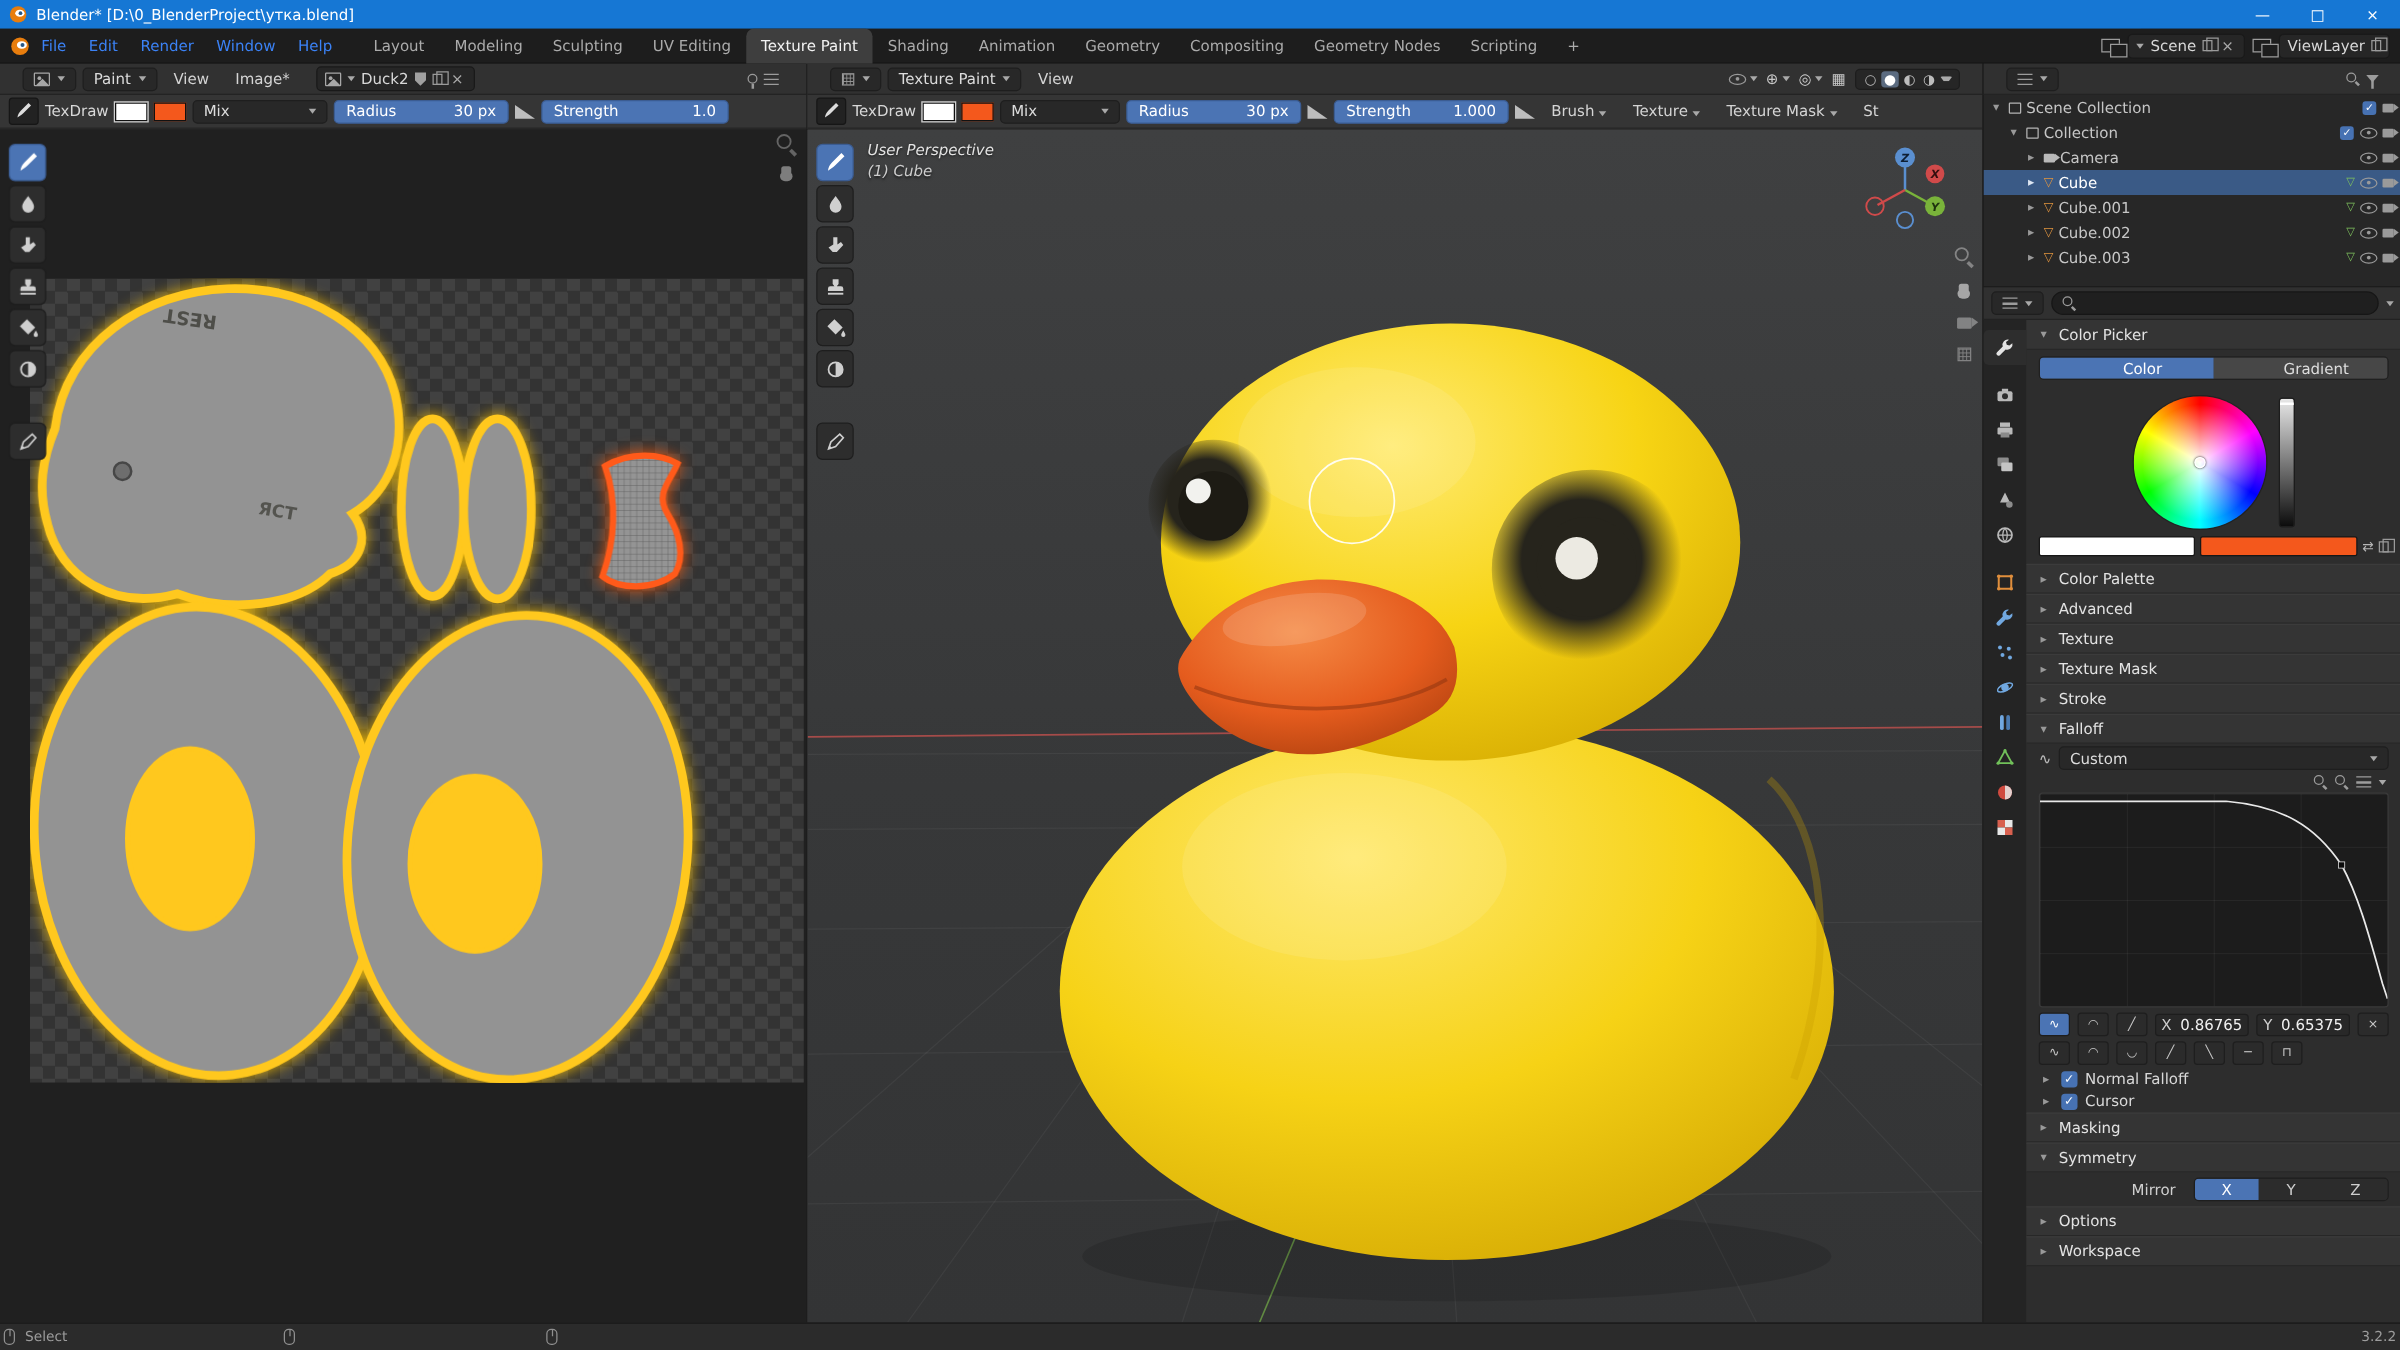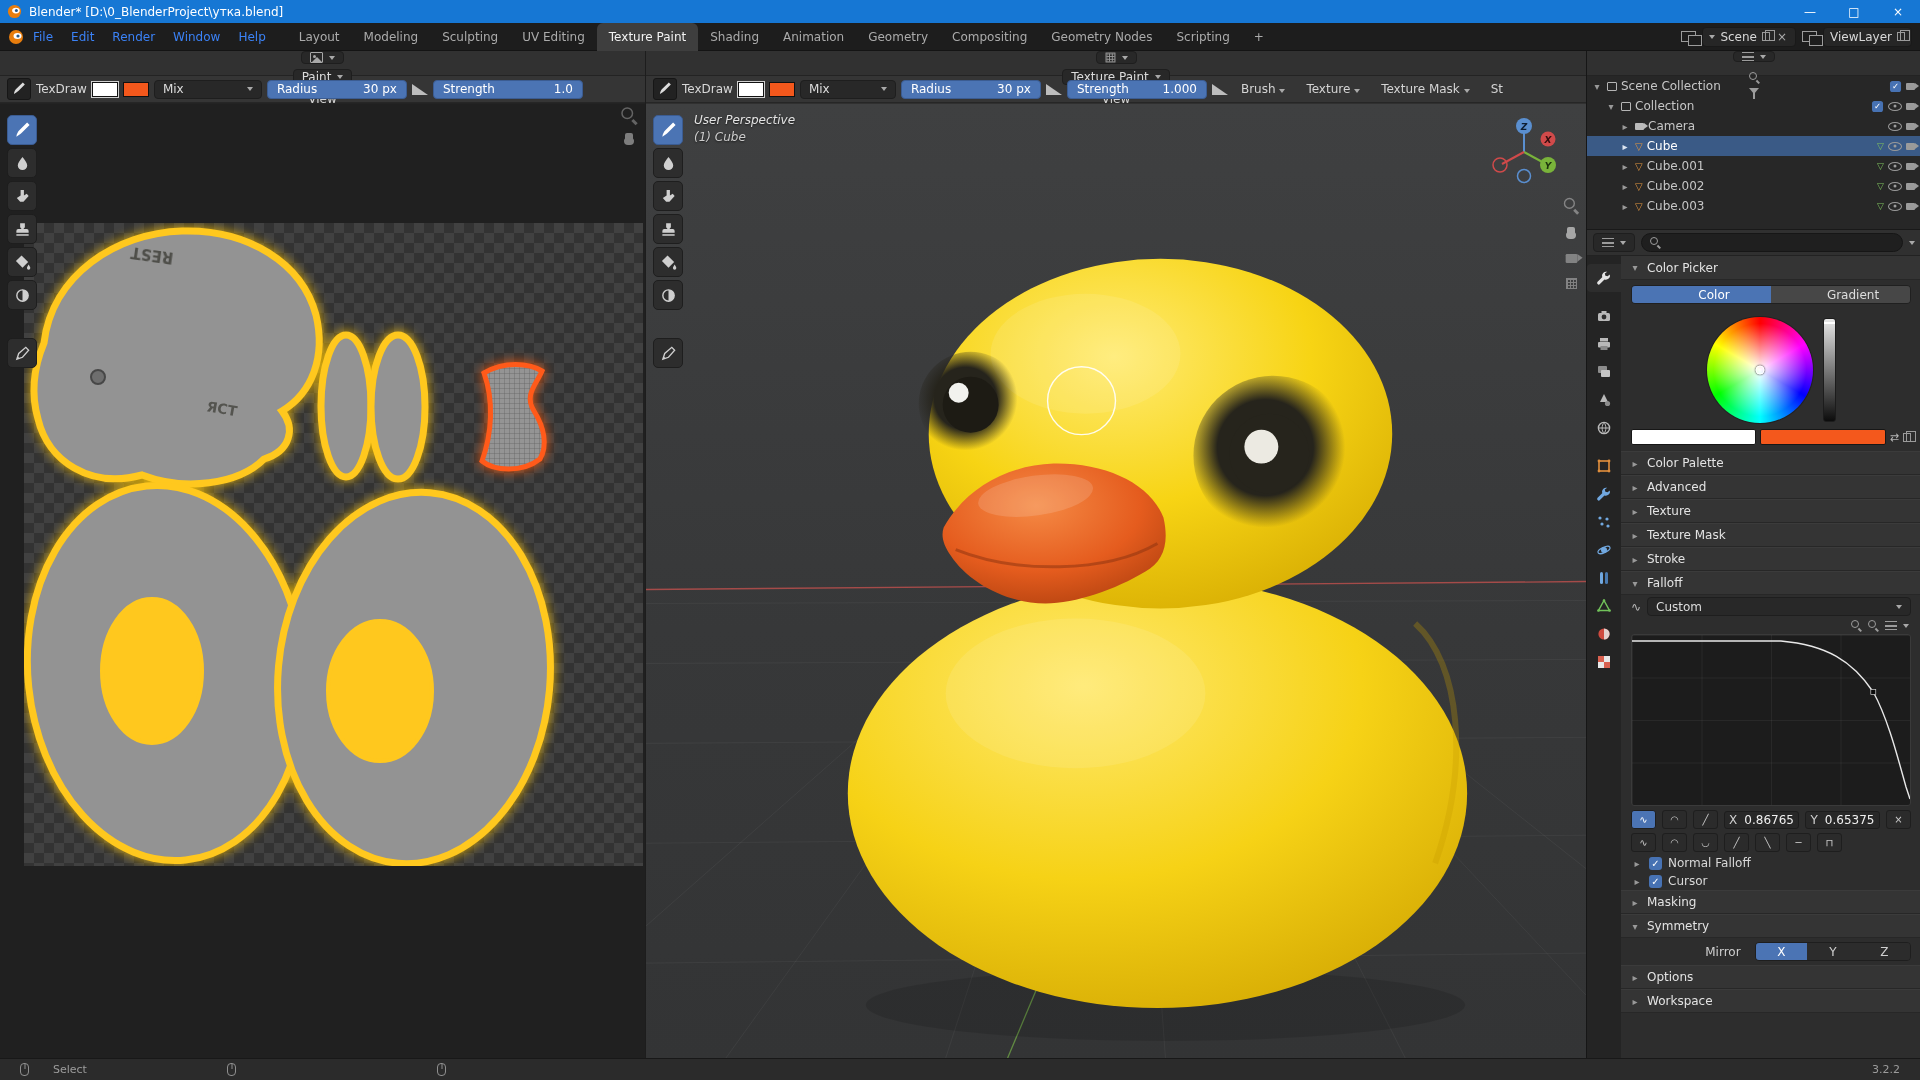--- a/index.html
+++ b/index.html
@@ -77,21 +77,21 @@
     background:linear-gradient(#9a9a9a 1px,transparent 1px) 0 0/100% 33.3%,
                linear-gradient(90deg,#9a9a9a 1px,transparent 1px) 0 0/33.3% 100%;
     border:1px solid #9a9a9a; }
   .i-shield { width:9px; height:11px; background:#a0a0a0; display:inline-block;
     clip-path:polygon(0 0,100% 0,100% 60%,50% 100%,0 60%); }
   .i-screens { width:15px; height:11px; border:1px solid #9c9c9c; position:relative; display:inline-block; }
   .i-screens::after { content:""; position:absolute; left:6px; top:3px; width:12px; height:9px; border:1px solid #9c9c9c; background:#1d1d1d; }
   .i-wedge { width:0; height:0; border-left:16px solid #bdbdbd; border-top:11px solid transparent; display:inline-block; }
 
   
-  .ehead { height:25px; background:#313131; border-bottom:1px solid #232323; display:flex; align-items:center; gap:5px; padding:0 18px;flex-direction:column; }
+  .ehead { height:25px; background:#313131; border-bottom:1px solid #232323; display:flex; align-items:center; gap:5px; padding:0 18px; }
   .tool-row { height:27px; background:#353535; border-bottom:1px solid #262626; display:flex; align-items:center; gap:5px; padding:0 7px; overflow:hidden; }
   .vtoolbar { position:absolute; left:7px; top:11px; width:32px; display:flex; flex-direction:column; gap:3px; z-index:5; }
   .tbtn { width:30px; height:30px; border-radius:5px; background:#2d2d2d; border:1px solid #1e1e1e;
     display:flex; align-items:center; justify-content:center; }
   .tbtn.active { background:#4b74b4; border-color:#3b5c92; }
   .tbtn svg { width:17px; height:17px; }
   .tb-gap { height:22px; }
 
   
   .image-editor { position:absolute; left:0; top:51px; width:645px; height:1007px; background:#232323; }
@@ -167,21 +167,21 @@
     background-size:25% 25%; }
   .curvebox svg { position:absolute; inset:0; width:100%; height:100%; }
   .zoomrow { display:flex; justify-content:flex-end; gap:6px; padding:2px 12px 1px; align-items:center; }
   .mirror-label { width:42%; text-align:right; padding-right:8px; color:#cfcfcf; }
   .axisgroup { display:flex; flex:1; height:19px; border-radius:4px; overflow:hidden; border:1px solid #1e1e1e; }
   .axisgroup span { flex:1; display:flex; align-items:center; justify-content:center; background:#2c2c2c; color:#cfcfcf; }
   .axisgroup span.on { background:#4b74b4; color:#fff; }
 
   
   .statusbar { position:absolute; left:0; bottom:0; width:1920px; height:22px; background:#2b2b2b; border-top:1px solid #181818;
-    display:flex; align-items:center; gap:24px; padding:0 20px; color:#9c9c9c; font-size:11px; }
+    display:flex; align-items:center; gap:8px; padding:0 3px; color:#9c9c9c; font-size:11px; }
   .sb-mid1 { position:absolute; left:227px; } .sb-mid2 { position:absolute; left:437px; }
   .sb-right { margin-left:auto; }
 </style>
 </head>
 <body>
 
 <div id="app">
 
   <div class="titlebar">
     <svg width="15" height="15" viewBox="0 0 16 16">

